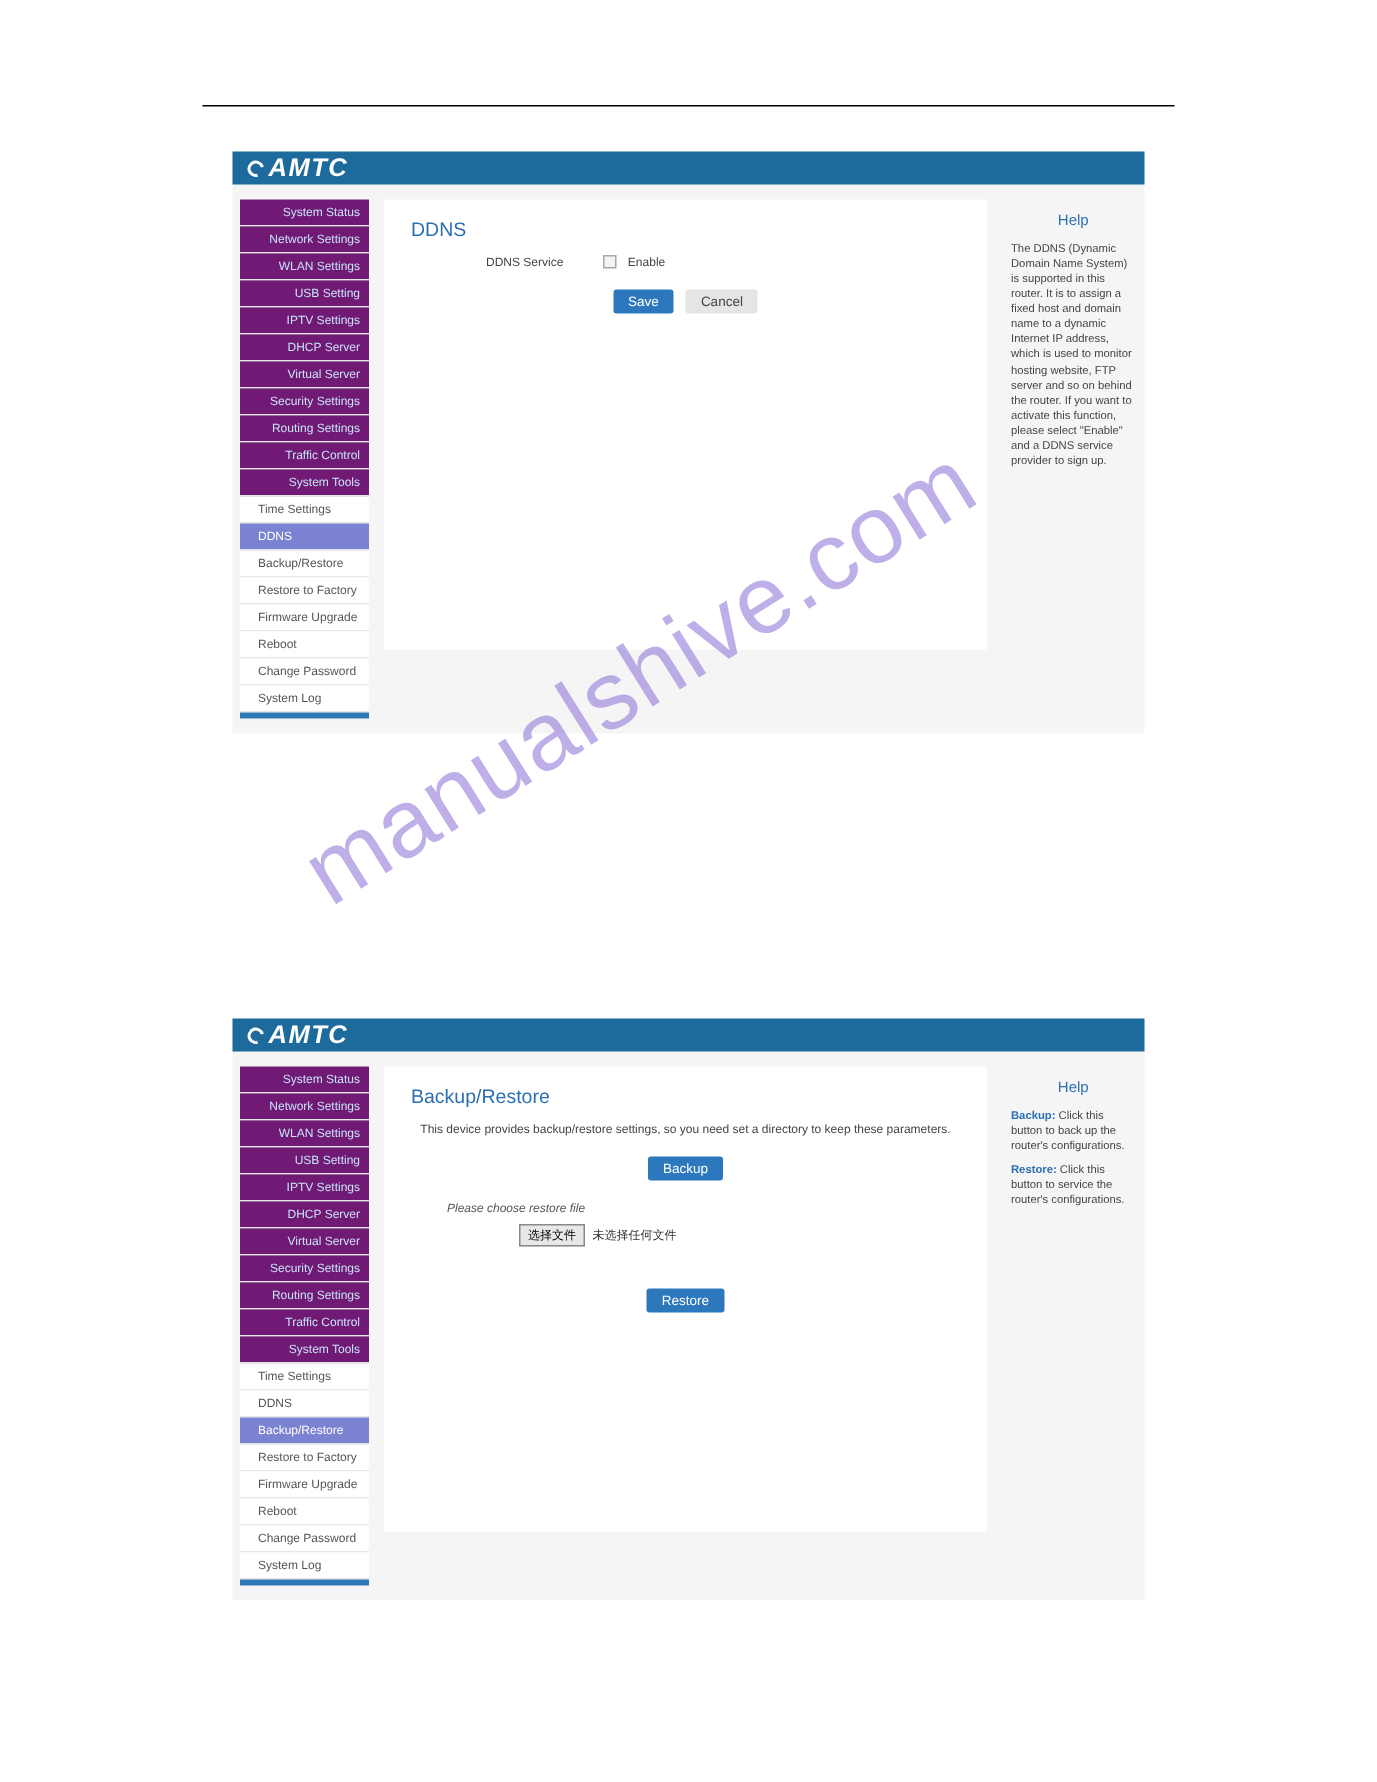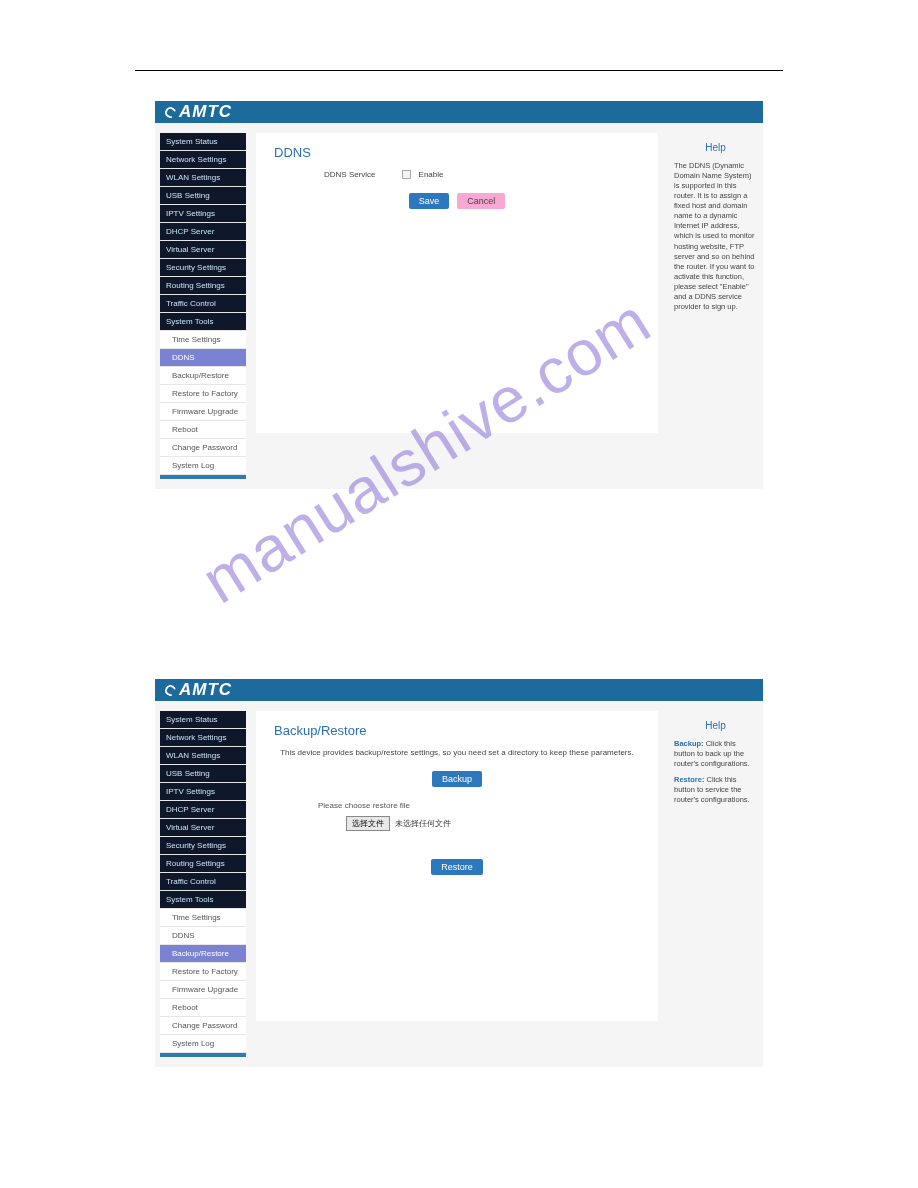--- a/index.html
+++ b/index.html
@@ -59,22 +59,23 @@
     margin-left: 5px;
     background: #fff;
   }
   .sidebar-item {
     font-size: 8px;
     padding: 4px 6px;
     border-bottom: 1px solid #e6e6e6;
     cursor: pointer;
   }
   .sidebar-item.top {
-    background: #0f172a;
+    background: #701a75;
     color: #c8e3f7;
+    text-align: right;
   }
   .sidebar-item.sub {
     background: #ffffff;
     color: #555;
     padding-left: 12px;
   }
   .sidebar-item.sub.active {
     background: #7b82d2;
     color: #fff;
   }
@@ -116,21 +117,21 @@
     margin-top: 14px;
   }
   .btn {
     font-size: 9px;
     padding: 3px 10px;
     border-radius: 2px;
     border: none;
     cursor: pointer;
   }
   .btn.primary { background: #2d78bd; color: #fff; }
-  .btn.secondary { background: #f9a8d4; color: #444; }
+  .btn.secondary { background: #e5e5e5; color: #444; }
 
   .help-panel {
     width: 95px;
     padding: 8px 6px 8px 6px;
     font-size: 7.5px;
     color: #444;
     line-height: 1.35;
   }
   .help-title {
     text-align: center;
@@ -144,21 +145,22 @@
 
   .desc-line {
     font-size: 8px;
     color: #444;
     text-align: center;
     margin: 4px 0 12px 0;
   }
   .note-line {
     font-size: 8px;
     color: #555;
-    margin: 14px 0 6px 44px;
+    margin: 14px 0 6px 24px;
+    font-style: italic;
   }
   .file-row {
     display: flex;
     align-items: center;
     gap: 5px;
     margin-left: 40px;
     font-size: 8px;
   }
   .file-btn {
     border: 1px solid #888;

